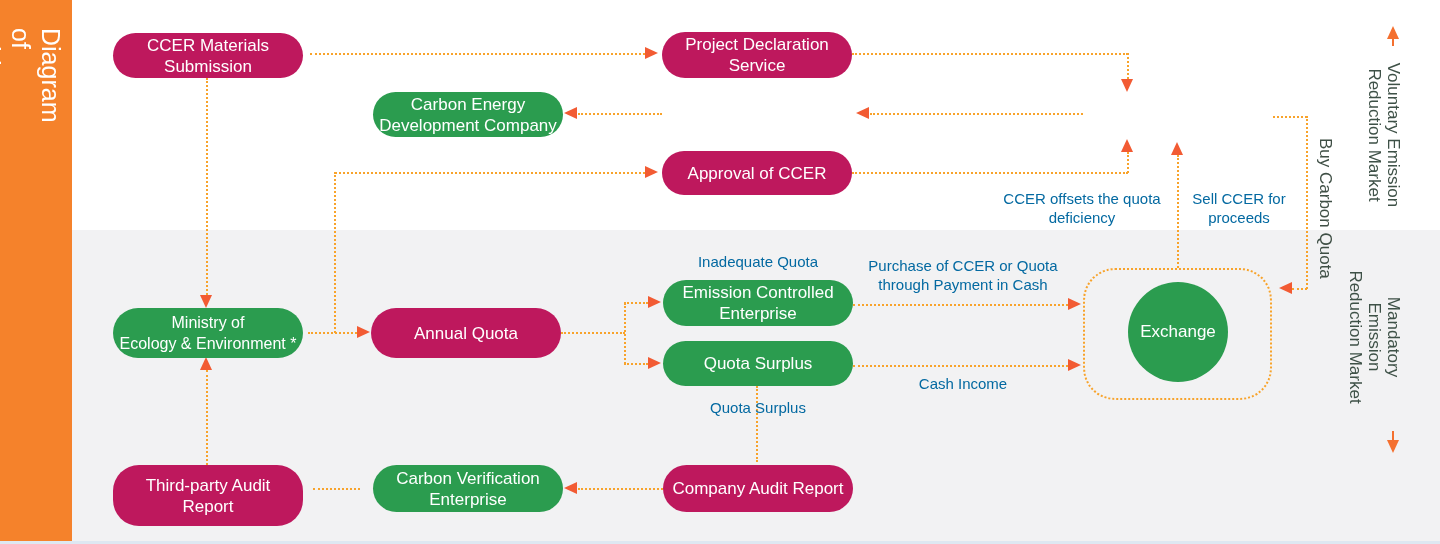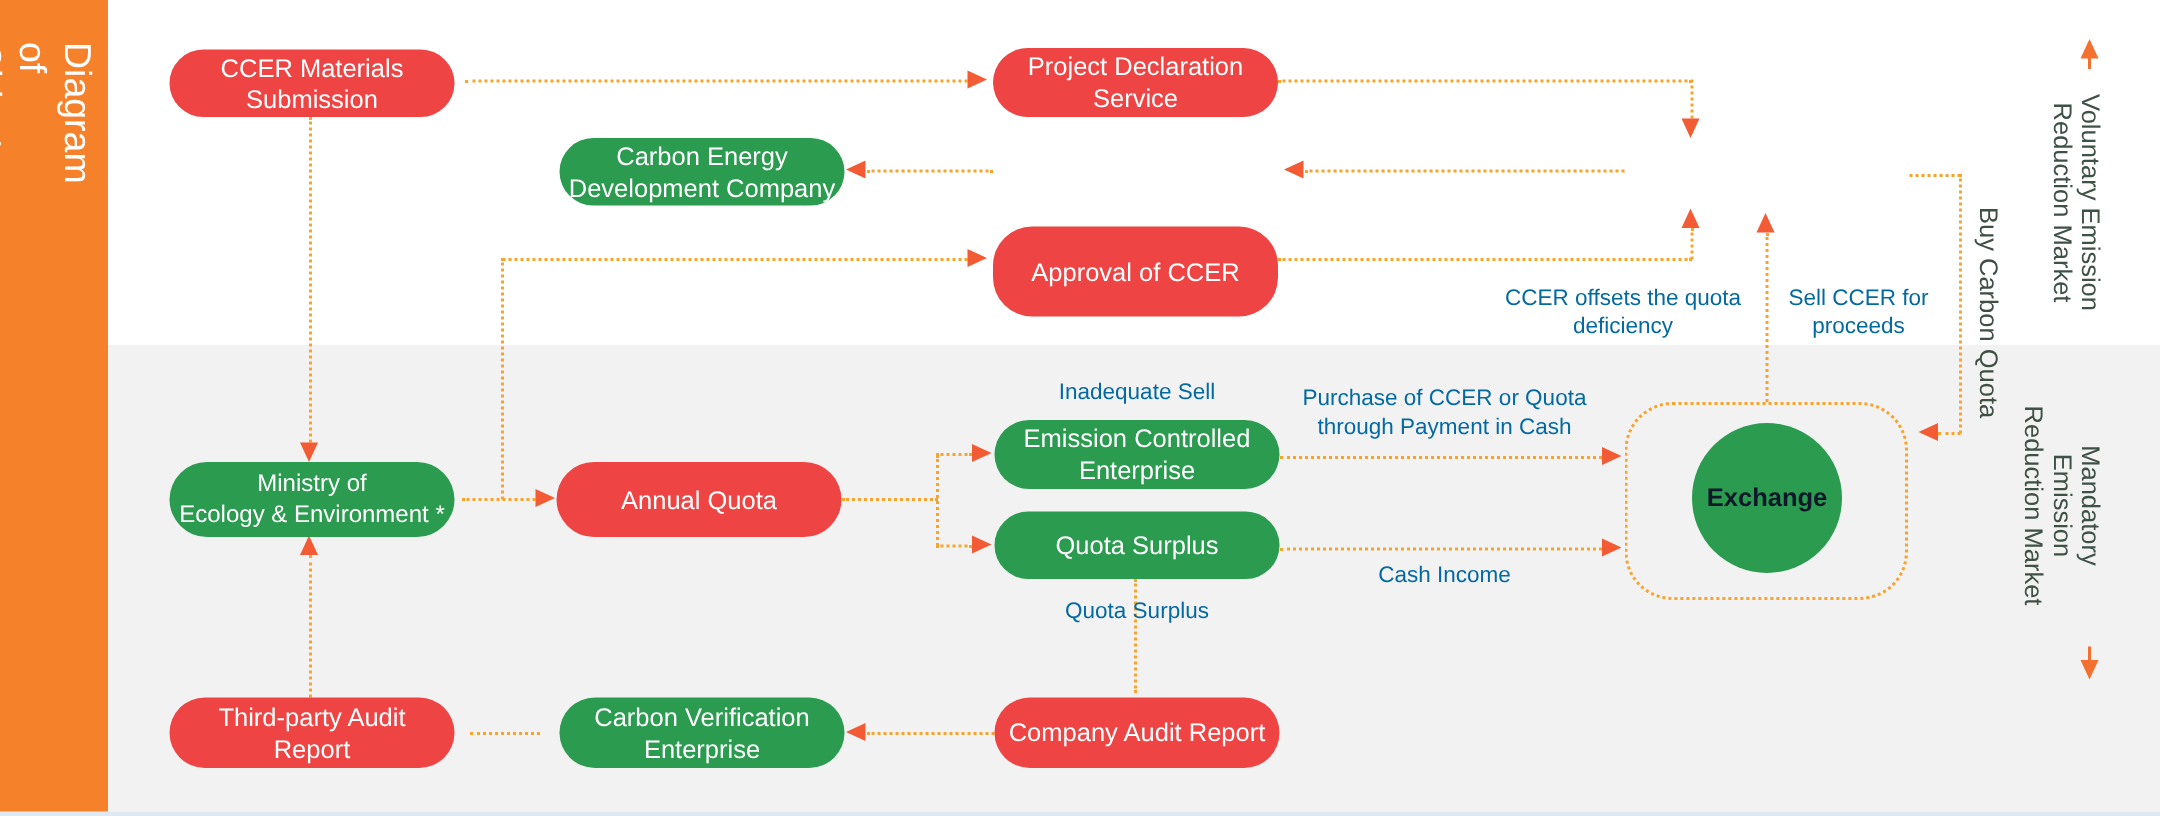--- a/index.html
+++ b/index.html
@@ -9,41 +9,41 @@
   .section-bottom { position:absolute; left:0; top:230px; width:1440px; height:311px; background:#F2F2F3; }
   .bottom-strip { position:absolute; left:0; top:541px; width:1440px; height:3px; background:#DEE8F2; }
 
   .sidebar { position:absolute; left:0; top:0; width:72px; height:541px; background:#F5822B; z-index:30; }
   .sidebar-title { position:absolute; left:66px; top:28px; transform-origin:0 0; transform:rotate(90deg);
                    color:#fff; font-size:25px; line-height:30px; white-space:pre-line; }
 
   .node { position:absolute; display:flex; align-items:center; justify-content:center;
           color:#fff; font-size:17px; line-height:21px; text-align:center; white-space:pre-line;
           border-radius:26px; z-index:10; }
-  .orange { background:#ef4444; }
+  .orange { background:#be185d; }
   .green  { background:#2B9C4F; }
   .fs16 { font-size:16px; }
 
   .hline { position:absolute; height:0; border-top:2px dotted #F8A32B; z-index:5; }
   .vline { position:absolute; width:0;  border-left:2px dotted #F8A32B; z-index:5; }
 
   .arr { position:absolute; width:0; height:0; z-index:6; }
   .arr.r { border-top:6px solid transparent; border-bottom:6px solid transparent; border-left:13px solid #F25B33; }
   .arr.l { border-top:6px solid transparent; border-bottom:6px solid transparent; border-right:13px solid #F25B33; }
   .arr.u { border-left:6px solid transparent; border-right:6px solid transparent; border-bottom:13px solid #F25B33; }
   .arr.d { border-left:6px solid transparent; border-right:6px solid transparent; border-top:13px solid #F25B33; }
 
   .lbl { position:absolute; color:#0369a1; font-size:15px; line-height:19px; text-align:center;
          white-space:pre-line; z-index:8; }
 
   .exchange-rect { position:absolute; left:1083px; top:268px; width:189px; height:132px;
                    border:2px dotted #F8A32B; border-radius:32px; z-index:4; }
   .exchange-circle { position:absolute; left:1128px; top:282px; width:100px; height:100px;
                      border-radius:50%; z-index:10; display:flex; align-items:center; justify-content:center;
-                     color:#0f172a; font-size:17px;font-weight:bold; }
+                     color:#ffffff; font-size:17px; }
 
   .rot { transform-origin:0 0; transform:rotate(90deg); position:absolute; }
   .market-label { font-size:17px; line-height:19px; color:#3E5147; width:150px; text-align:center;
                   white-space:pre-line; z-index:8; }
   .buy-quota-label { font-size:17px; line-height:20px; color:#3F4F45; white-space:nowrap; z-index:8; }
 
   .stem { position:absolute; width:2px; background:#F4702F; z-index:6; }
 </style>
 </head>
 <body>
@@ -115,37 +115,37 @@
 
   <div class="vline" style="left:206px; top:370px; height:95px;"></div>
   <div class="arr u" style="left:200px; top:357px;"></div>
 
   <div class="node orange" style="left:113px; top:33px; width:190px; height:45px;">CCER Materials
 Submission</div>
   <div class="node orange" style="left:662px; top:32px; width:190px; height:46px;">Project Declaration
 Service</div>
   <div class="node green" style="left:373px; top:92px; width:190px; height:45px;">Carbon Energy
 Development Company</div>
-  <div class="node orange" style="left:662px; top:151px; width:190px; height:60px;">Approval of CCER</div>
+  <div class="node orange" style="left:662px; top:151px; width:190px; height:44px;">Approval of CCER</div>
   <div class="node orange" style="left:371px; top:308px; width:190px; height:50px;">Annual Quota</div>
   <div class="node green fs16" style="left:113px; top:308px; width:190px; height:50px;">Ministry of
 Ecology &amp; Environment *</div>
   <div class="node green" style="left:663px; top:280px; width:190px; height:46px;">Emission Controlled
 Enterprise</div>
   <div class="node green" style="left:663px; top:341px; width:190px; height:45px;">Quota Surplus</div>
-  <div class="node orange" style="left:113px; top:465px; width:190px; height:47px;">Third-party Audit
+  <div class="node orange" style="left:113px; top:465px; width:190px; height:61px;">Third-party Audit
 Report</div>
   <div class="node green" style="left:373px; top:465px; width:190px; height:47px;">Carbon Verification
 Enterprise</div>
   <div class="node orange" style="left:663px; top:465px; width:190px; height:47px;">Company Audit Report</div>
 
   <div class="exchange-rect"></div>
   <div class="exchange-circle green">Exchange</div>
 
-  <div class="lbl" style="left:661px; top:252px; width:194px;">Inadequate Sell</div>
+  <div class="lbl" style="left:661px; top:252px; width:194px;">Inadequate Quota</div>
   <div class="lbl" style="left:661px; top:398px; width:194px;">Quota Surplus</div>
   <div class="lbl" style="left:853px; top:256px; width:220px;">Purchase of CCER or Quota
 through Payment in Cash</div>
   <div class="lbl" style="left:853px; top:374px; width:220px;">Cash Income</div>
   <div class="lbl" style="left:972px; top:189px; width:220px;">CCER offsets the quota
 deficiency</div>
   <div class="lbl" style="left:1164px; top:189px; width:150px;">Sell CCER for
 proceeds</div>
   <div class="rot buy-quota-label" style="left:1335px; top:138px;">Buy Carbon Quota</div>
 

